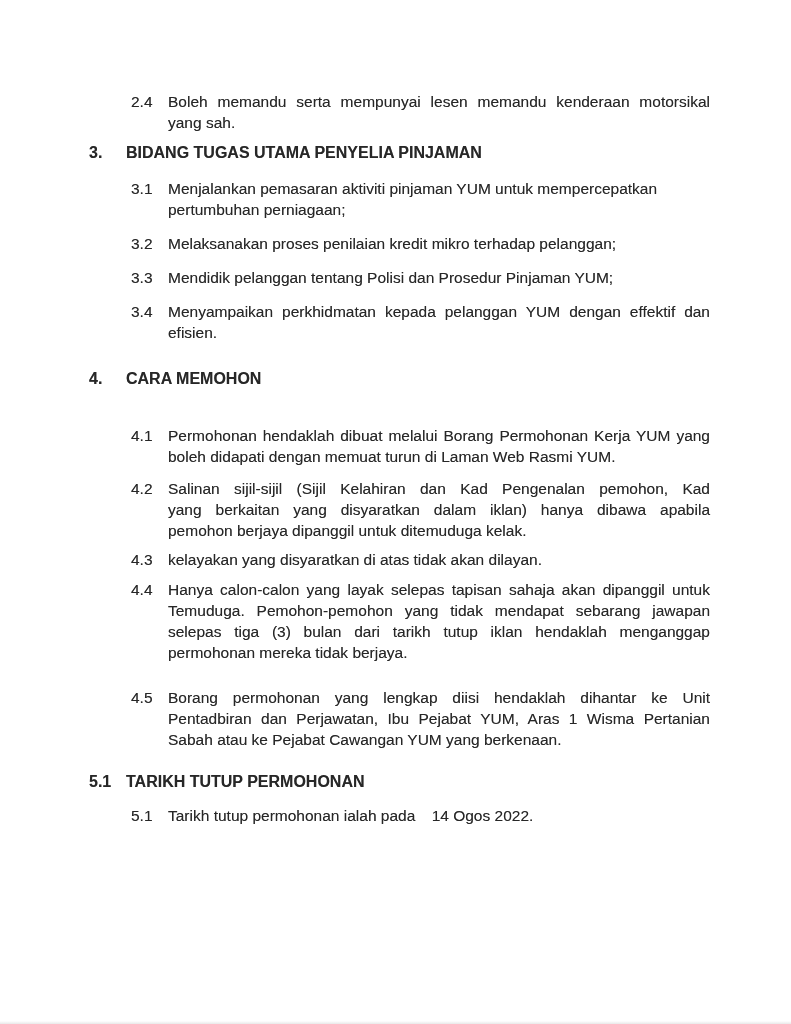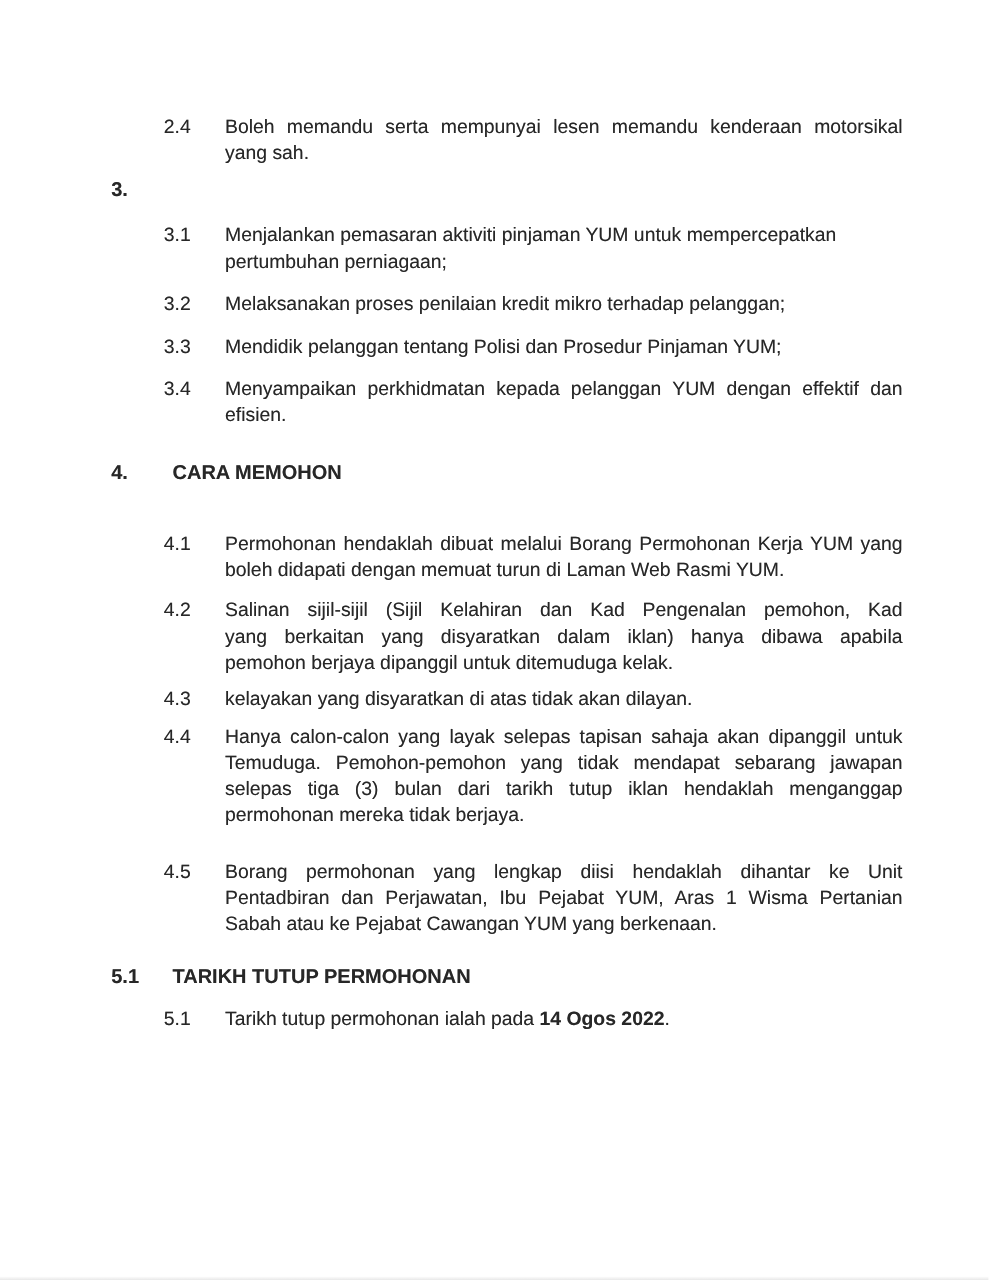--- a/index.html
+++ b/index.html
@@ -16,47 +16,48 @@
     text-shadow: 0 0 0.5px rgba(40,40,40,0.45);
   }
   .page::after {           
     content: "";
     position: absolute;
     left: 0; bottom: 0;
     width: 100%; height: 3px;
     background: linear-gradient(to bottom, #ffffff, #e8e8e8);
   }
   .content { padding-top: 91px; }
-  .row { display: flex; gap: 12px; }
+  .row { display: flex; }
   .num { flex: 0 0 37px; }
   
   .item { margin-left: 131px; }
   .item .body { width: 542px; }
   
   .sec { margin-left: 89px; font-weight: bold; font-size: 16px; }
   .line { text-align: left; }
   .line.j { text-align: justify; text-align-last: justify; }
-  .bold { font-weight: bold; }
+  .bold { font-weight: normal; margin-left: 12px; }
 </style>
 </head>
 <body>
 
 <div class="page">
   <div class="content">
 
     <div class="row item">
       <span class="num">2.4</span>
       <div class="body">
         <div class="line j">Boleh memandu serta mempunyai lesen memandu kenderaan motorsikal</div>
         <div class="line">yang sah.</div>
       </div>
     </div>
 
     <div class="row sec" style="margin-top:9px">
       <span class="num">3.</span>
+      <div>BIDANG TUGAS UTAMA PENYELIA PINJAMAN</div>
     </div>
 
     <div class="row item" style="margin-top:15px">
       <span class="num">3.1</span>
       <div class="body">
         <div class="line">Menjalankan pemasaran aktiviti pinjaman YUM untuk mempercepatkan</div>
         <div class="line">pertumbuhan perniagaan;</div>
       </div>
     </div>
 

